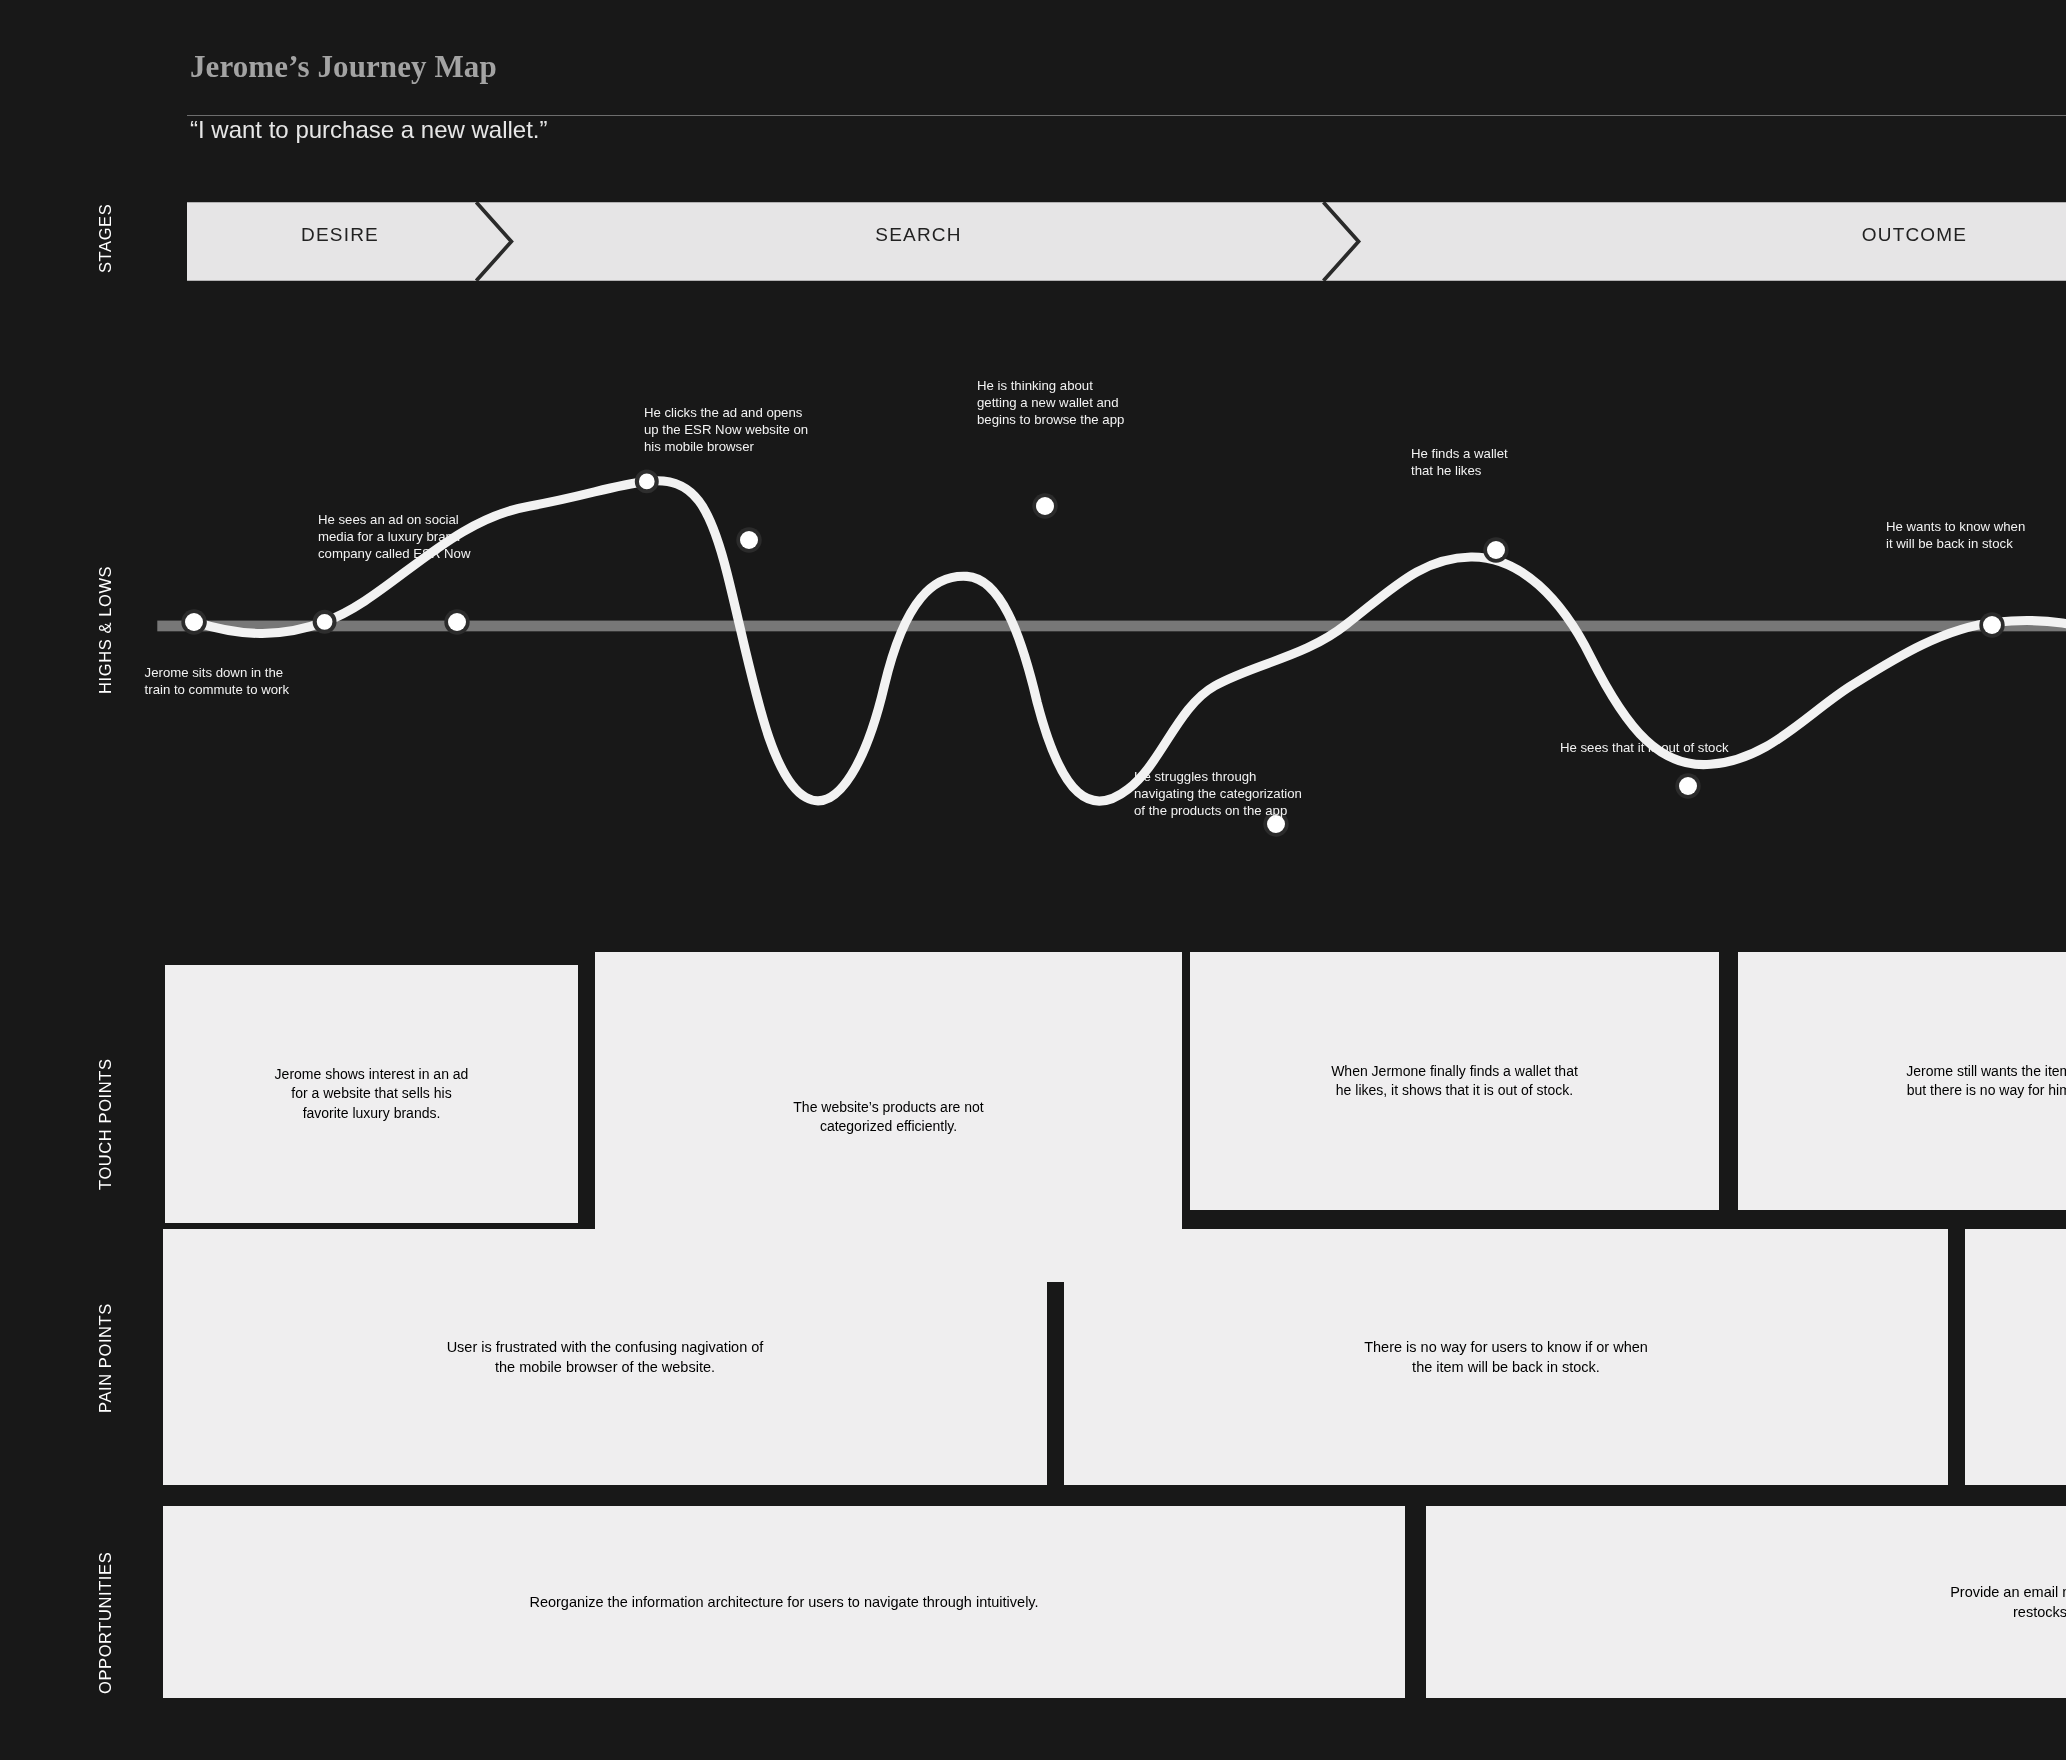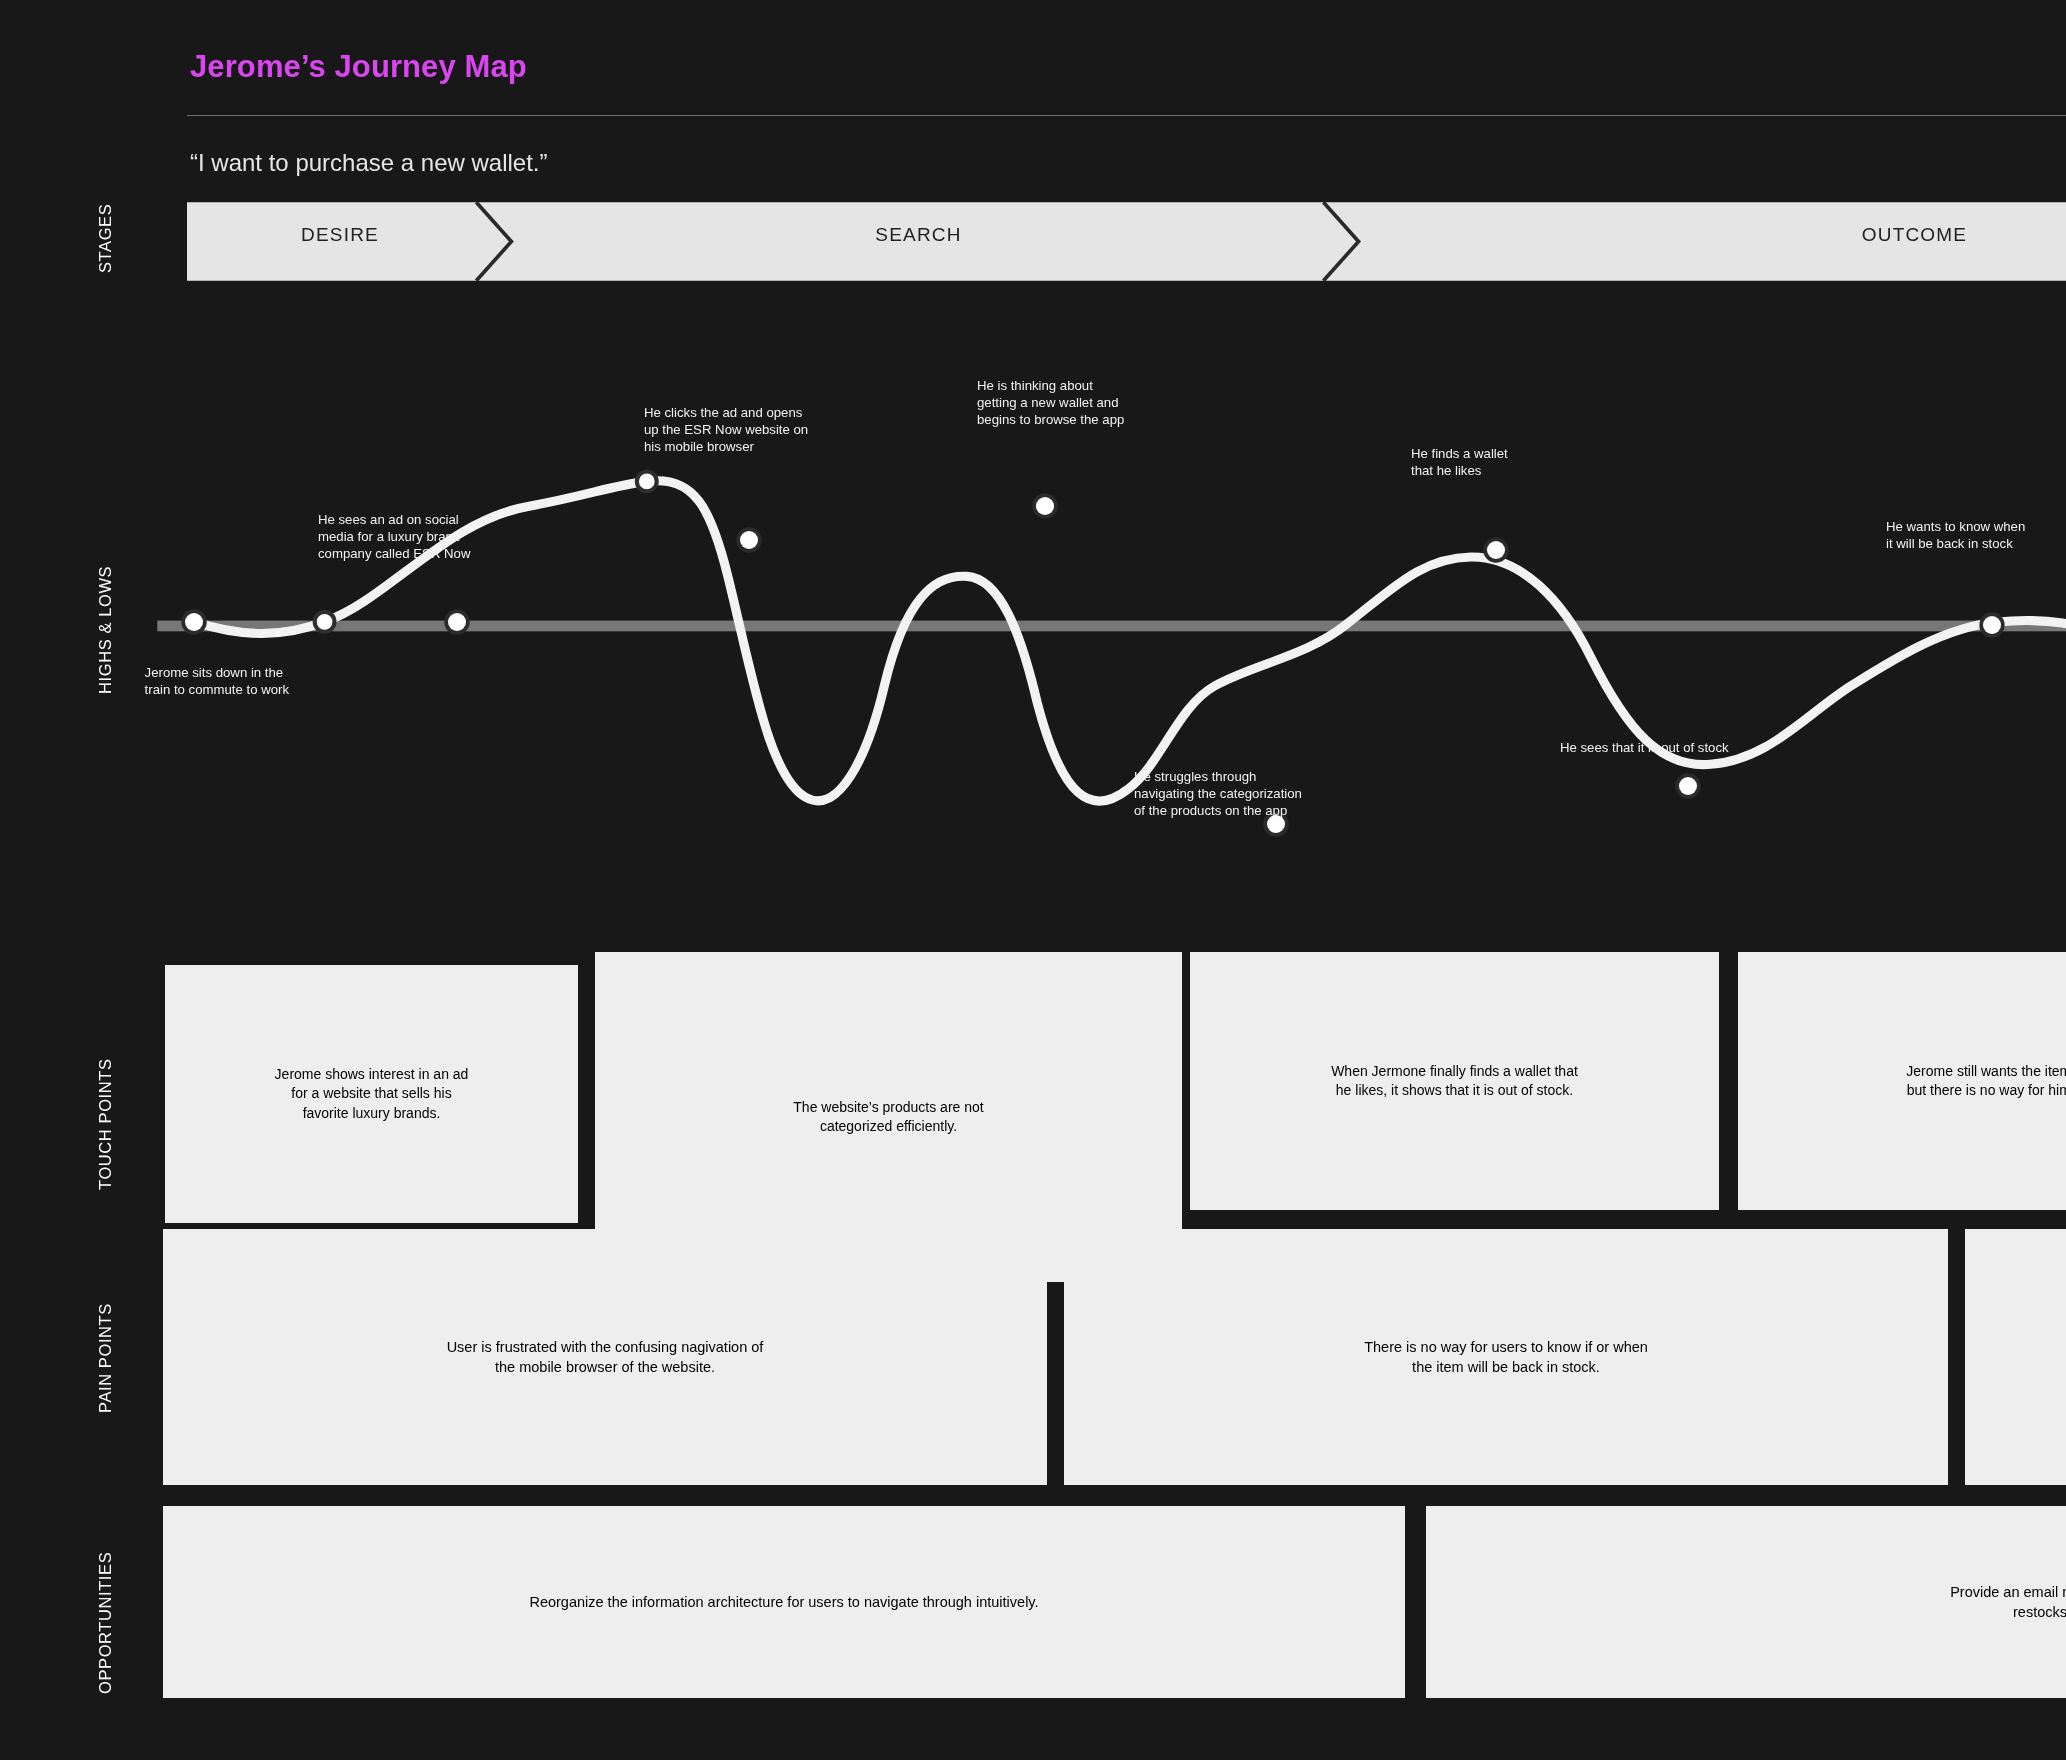--- a/index.html
+++ b/index.html
@@ -7,29 +7,29 @@
     width: 3046px; height: 1760px;
     background: #181818;
     font-family: "Liberation Sans", sans-serif;
     overflow: hidden;
   }
   .page { position: relative; width: 3046px; height: 1760px; background: #181818; }
 
   
   .title {
     position: absolute; left: 190px; top: 49px;
-    font-size: 31px; font-weight: 700; color: #d946ef;
-    letter-spacing: 0.1px; white-space: nowrap;
+    font-size: 31px; font-weight: 700; color: #a3a3a3;
+    letter-spacing: 0.1px; white-space: nowrap; font-family: Liberation Serif, serif;
   }
   .hdr-rule {
     position: absolute; left: 187px; top: 115px; width: 2855px; height: 1.2px;
     background: #6d6d6d;
   }
   .quote {
-    position: absolute; left: 190px; top: 149px;
+    position: absolute; left: 190px; top: 116px;
     font-size: 24px; font-weight: 400; color: #e6e6e6;
     white-space: nowrap;
   }
 
   
   .vlabel {
     position: absolute;
     color: #ffffff;
     font-size: 16.5px;
     font-weight: 400;

